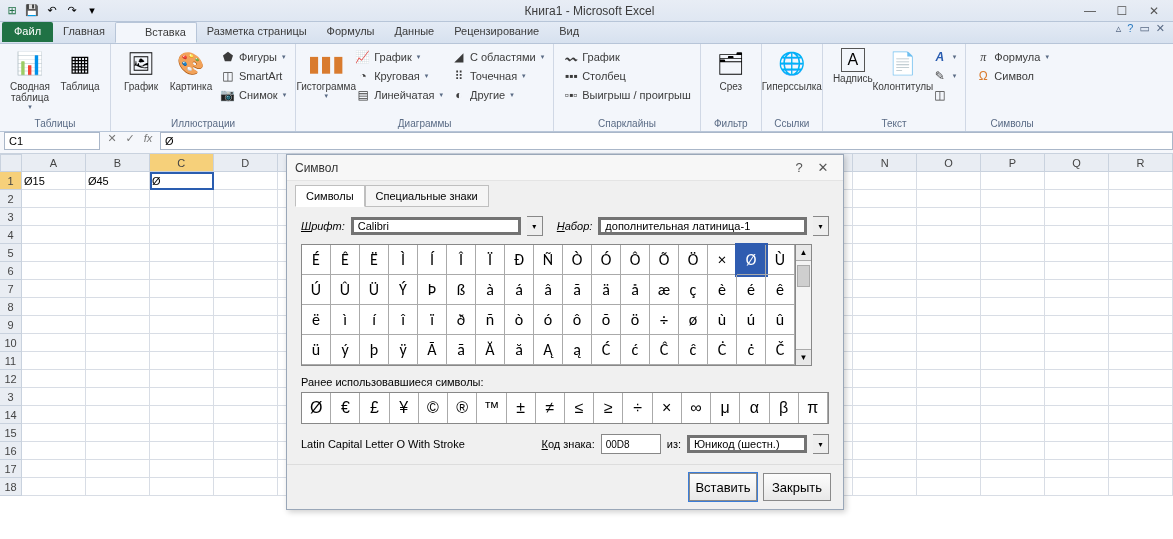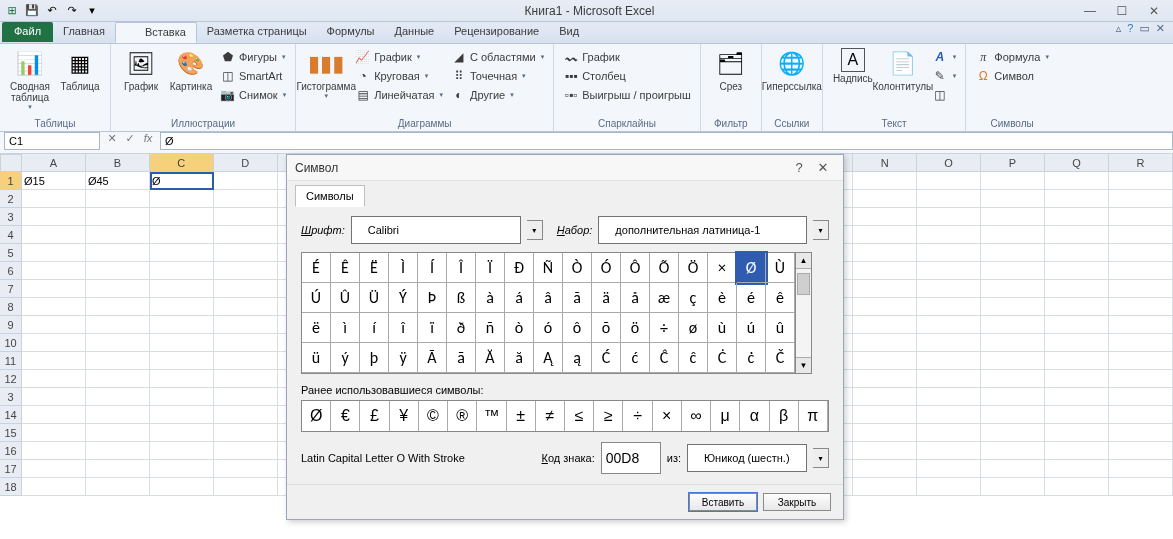--- a/index.html
+++ b/index.html
@@ -59,39 +59,39 @@
 .dlg-title { height: 26px; display: flex; align-items: center; padding: 0 8px; background: #f7f7f7; border-bottom: 1px solid #e4e4e4; }
 .dlg-title .tt { flex: 1; font-size: 12px; color: #333; }
 .dlg-title .tc { width: 24px; text-align: center; color: #555; font-size: 13px; }
 .dlg-tabs { display: flex; padding: 4px 8px 0 8px; gap: 0; }
 .dtab { padding: 4px 10px; border: 1px solid #bfbfbf; background: #f5f5f5; font-size: 11px; }
 .dtab.active { background: #fff; border-bottom: 1px solid #fff; }
 .dlg-body { background: #f0f0f0; padding: 10px 14px; margin-top: -1px; }
 .frow { display: flex; align-items: center; gap: 6px; margin-bottom: 8px; }
 .frow label { font-size: 11px; font-style: italic; }
 .frow label u { text-decoration: underline; }
-.cbox { background: #fff; border: 1px solid #737373; height: 28px; padding: 0 16px; display: flex; align-items: center; font-size: 11px; flex: 1; }
+.cbox { background: #fff; border: 3px solid #737373; height: 18px; padding: 0 4px; display: flex; align-items: center; font-size: 11px; flex: 1; }
 .cbb { width: 16px; height: 20px; border: 1px solid #888; border-left: none; background: #eee; display: flex; align-items: center; justify-content: center; font-size: 8px; }
 .sym-grid { display: flex; }
 .sym-tbl { border: 1px solid #888; background: #fff; }
 .sym-row { display: flex; }
 .sym-cell { width: 29px; height: 30px; border-right: 1px solid #aaa; border-bottom: 1px solid #aaa; display: flex; align-items: center; justify-content: center; font-size: 16px; font-family: Calibri, sans-serif; cursor: default; }
 .sym-cell.sel { background: #2f5cb0; color: #fff; outline: 2px solid #2f5cb0; }
 .sym-sb { width: 16px; display: flex; flex-direction: column; border: 1px solid #888; border-left: none; }
 .sb-btn { height: 16px; background: #e8e8e8; display: flex; align-items: center; justify-content: center; font-size: 8px; border-bottom: 1px solid #aaa; }
 .sb-track { flex: 1; background: #f4f4f4; position: relative; }
 .sb-thumb { position: absolute; left: 1px; right: 1px; top: 4px; height: 22px; background: #cfcfcf; border: 1px solid #aaa; }
 .recent-label { font-size: 11px; margin: 10px 0 4px 0; }
 .recent-row { display: flex; border: 1px solid #888; background: #fff; }
 .rcell { width: 30px; height: 30px; border-right: 1px solid #aaa; display: flex; align-items: center; justify-content: center; font-size: 16px; }
 .bottom-row { display: flex; align-items: center; margin-top: 10px; gap: 6px; }
 .bottom-row .desc { flex: 1; font-size: 11px; }
-.code-in { width: 60px; background: #fff; border: 1px solid #888; height: 32px; padding: 0 4px; font-size: 14px; }
+.code-in { width: 60px; background: #fff; border: 1px solid #888; height: 20px; padding: 0 4px; font-size: 10px; }
 .dlg-footer { display: flex; justify-content: flex-end; gap: 6px; padding: 8px 12px; border-top: 1px solid #ddd; }
-.dbtn { min-width: 68px; height: 18px; background: linear-gradient(#fdfdfd,#e8e8e8); border: 1px solid #8a8a8a; font-size: 10px; }
+.dbtn { min-width: 68px; height: 28px; background: linear-gradient(#fdfdfd,#e8e8e8); border: 1px solid #8a8a8a; font-size: 13px; }
 .dbtn.primary { outline: 1px solid #3b7dd8; }
 </style>
 </head>
 <body>
 
 <div class="titlebar">
   <div class="qat">
     <span class="ic" style="color:#207245">⊞</span>
     <span class="ic" style="color:#2a5db0">💾</span>
     <span class="ic">↶</span>
@@ -707,20 +707,21 @@
 </div>
 
 <div class="dialog">
   <div class="dlg-title">
     <span class="tt">Символ</span>
     <span class="tc">?</span>
     <span class="tc">✕</span>
   </div>
   <div class="dlg-tabs" id="dtabs">
       <div class="dtab active">Символы</div>
+      <div class="dtab">Специальные знаки</div>
     </div>
   <div class="dlg-body">
     <div class="frow">
       <label><u>Ш</u>рифт:</label>
       <div class="cbox" style="flex:0 0 170px">Calibri</div>
       <div class="cbb">▾</div>
       <label style="margin-left:8px"><u>Н</u>абор:</label>
       <div class="cbox">дополнительная латиница-1</div>
       <div class="cbb">▾</div>
     </div>

